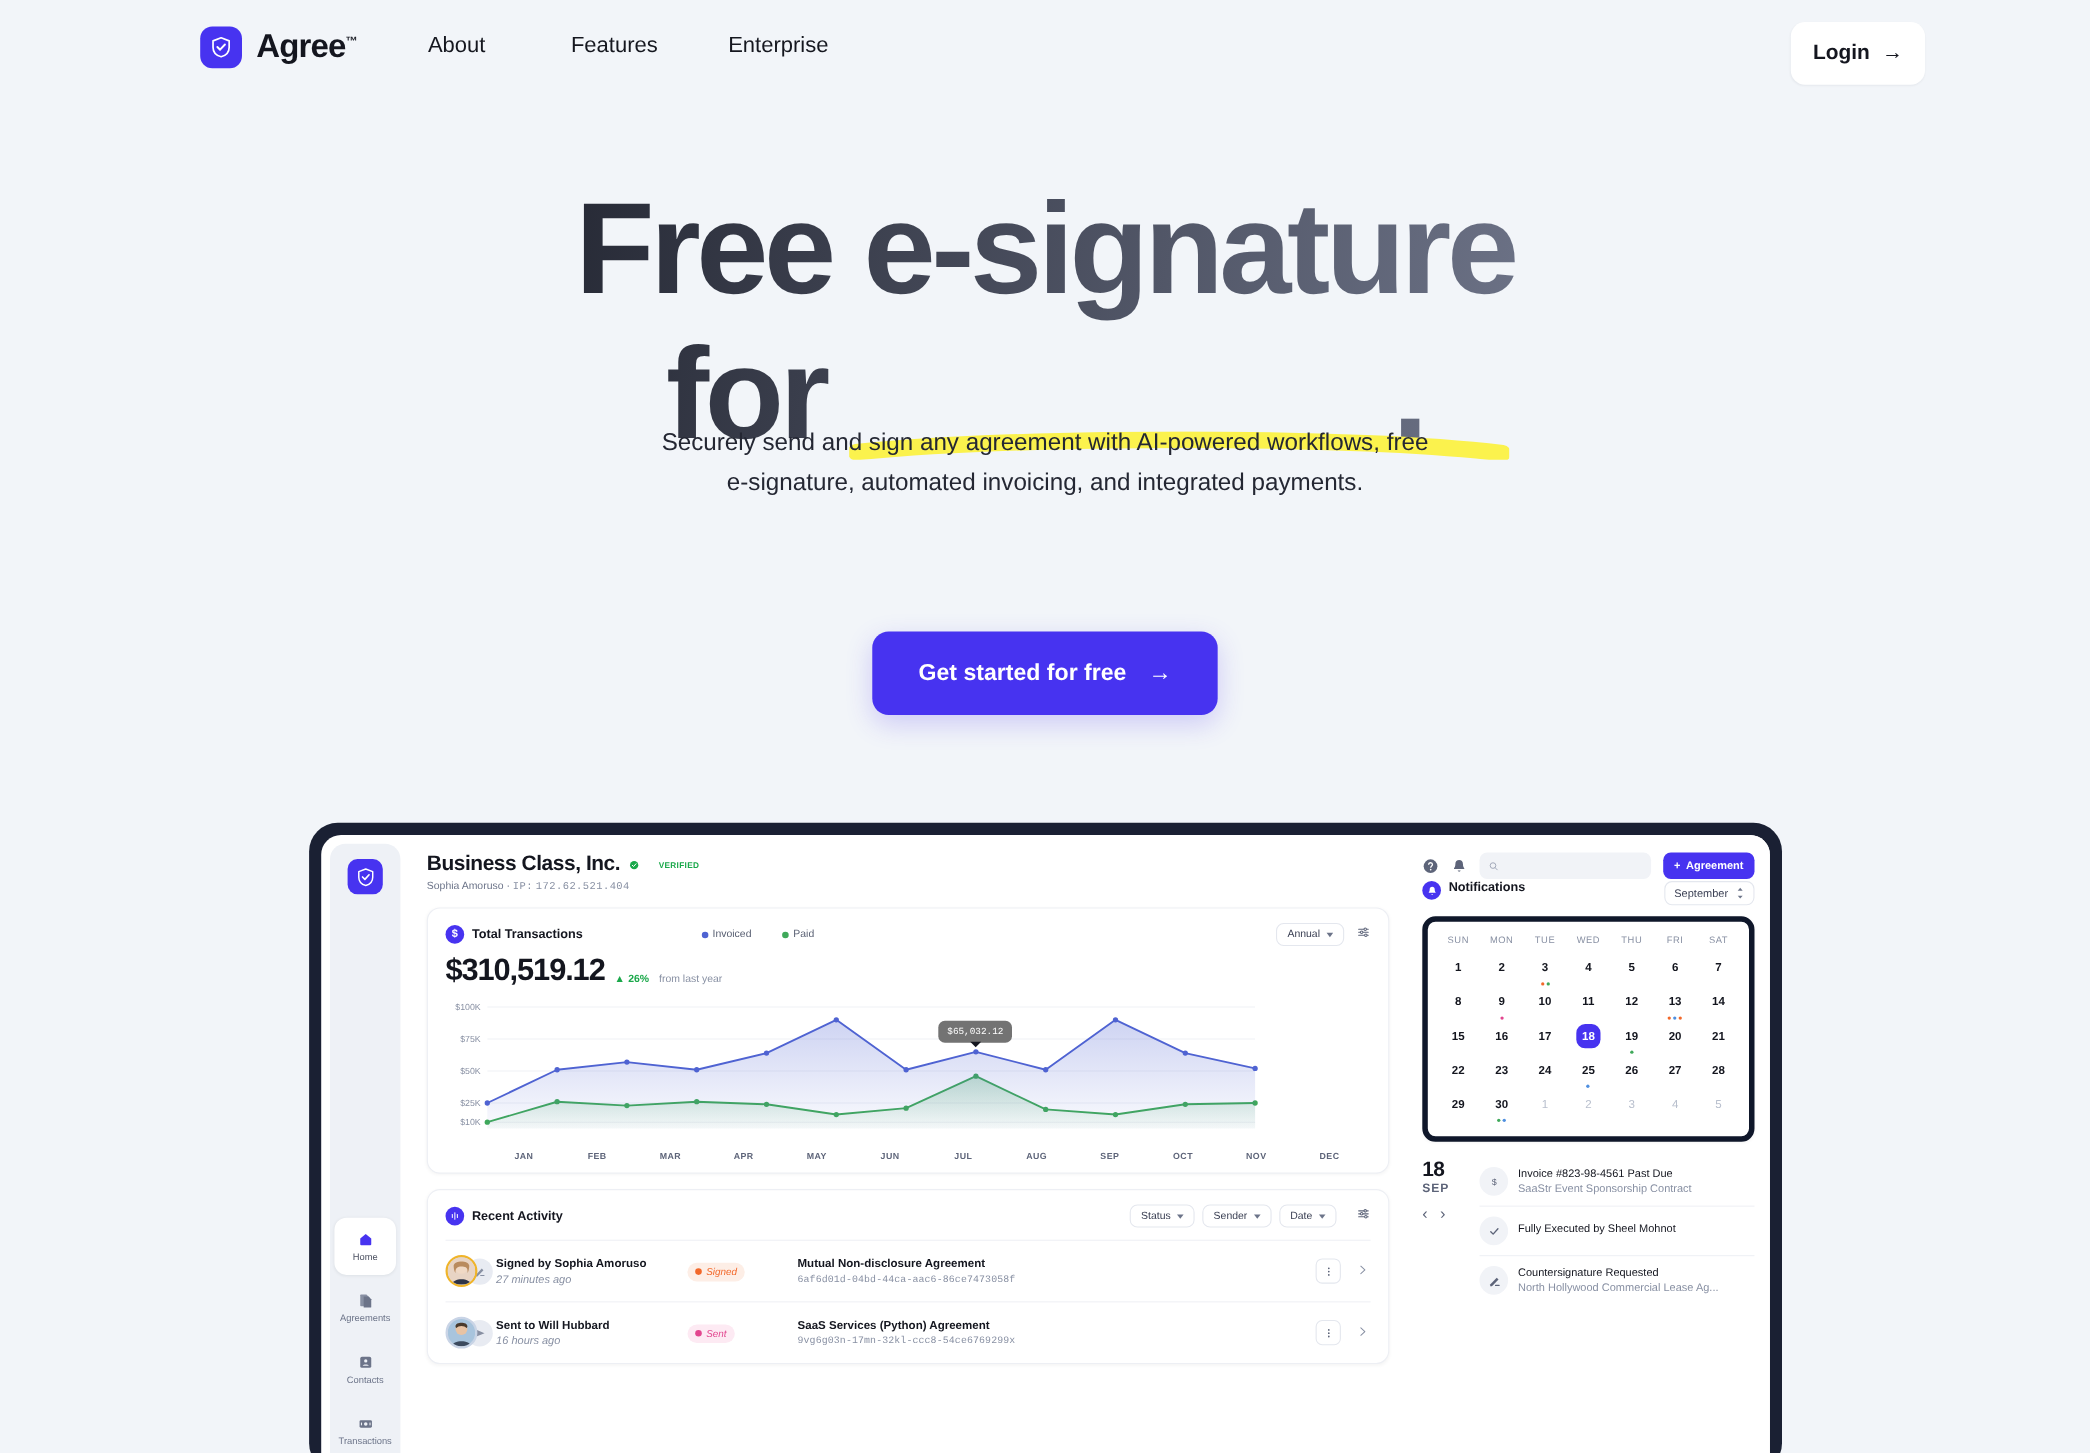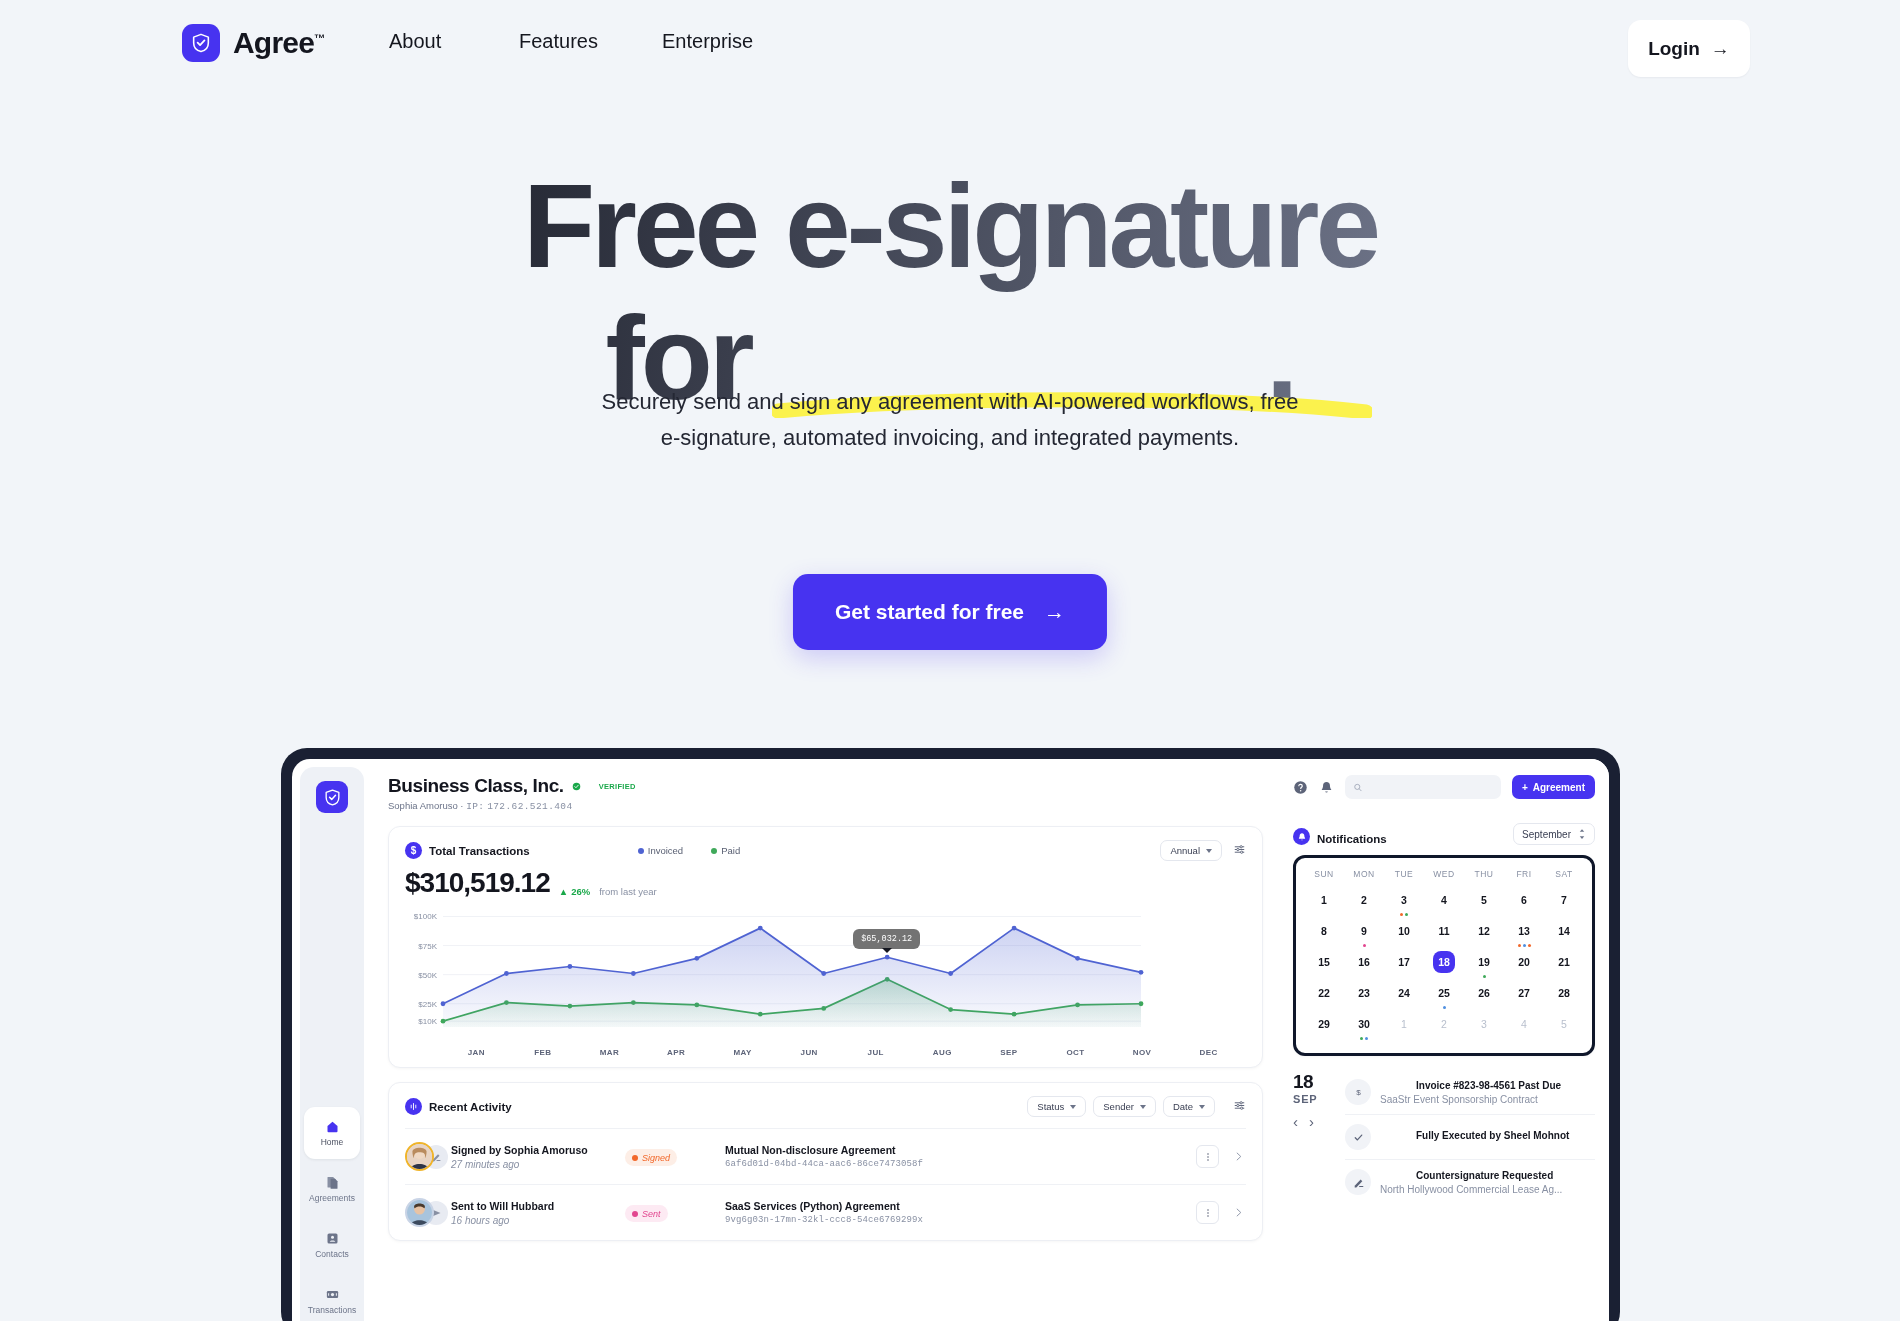--- a/index.html
+++ b/index.html
@@ -209,32 +209,32 @@
   .search-input {
     border: none; background: transparent; outline: none; width: 100%;
     font-family: "Liberation Sans", sans-serif; font-size: 9.5px; color: #3b4054;
   }
   .add-btn {
     height: 24px; padding: 0 10px; border: none; border-radius: 7px; background: #4733f0;
     color: #fff; font-size: 10px; font-weight: bold; cursor: pointer;
     display: flex; align-items: center; gap: 5px;
     font-family: "Liberation Sans", sans-serif; flex: none;
   }
-  .notif-head { display: flex; align-items: flex-end; margin-top: 24px; }
+  .notif-head { display: flex; align-items: flex-start; margin-top: 2px; }
   .notif-icon {
     width: 17px; height: 17px; border-radius: 50%; background: #4733f0;
     display: flex; align-items: center; justify-content: center; margin-right: 7px;
   }
   .notif-title { font-size: 11.5px; font-weight: bold; color: #14161f; }
   .month-pill {
     height: 22px; padding: 0 8px; border: 1px solid #e4e7ee; border-radius: 7px; background: #fff;
     font-size: 10px; color: #3b4054; display: flex; align-items: center; gap: 7px; cursor: pointer;
   }
   .cal {
-    margin-top: 10px; background: #fff; border: 3px solid #0f172a; border-radius: 12px;
+    margin-top: 10px; background: #fff; border: 5px solid #0f172a; border-radius: 12px;
     padding: 11px 8px 10px 8px; box-shadow: 0 1px 3px rgba(20,22,31,.04);
   }
   .cal-grid { display: grid; grid-template-columns: repeat(7, 1fr); }
   .cal-dow { font-size: 8.5px; font-weight: 500; color: #8890a3; text-align: center; letter-spacing: .5px; padding-bottom: 9px; }
   .cal-cell {
     height: 31px; display: flex; flex-direction: column; align-items: center; justify-content: center;
     position: relative; cursor: pointer;
   }
   .cal-num { font-size: 10.5px; font-weight: bold; color: #14161f; line-height: 1;
              width: 22px; height: 22px; display: flex; align-items: center; justify-content: center; border-radius: 8px; }
@@ -248,21 +248,21 @@
   .notif-day { font-size: 19px; font-weight: bold; color: #14161f; line-height: 1; letter-spacing: -.5px; }
   .notif-mon { font-size: 11px; font-weight: bold; color: #5d6479; letter-spacing: .8px; margin-top: 2px; }
   .notif-arrows { display: flex; gap: 11px; margin-top: 9px; }
   .notif-items { flex: 1; min-width: 0; }
   .notif-item { display: flex; align-items: center; gap: 9px; padding: 9px 0; border-bottom: 1px solid #eff1f5; }
   .notif-item:last-child { border-bottom: none; }
   .notif-av {
     width: 26px; height: 26px; border-radius: 50%; background: #f1f3f7; flex: none;
     display: flex; align-items: center; justify-content: center;
   }
-  .notif-main { font-size: 10px; font-weight: bold; color: #14161f; margin-left: 36px; }
+  .notif-main { font-size: 10px; font-weight: normal; color: #14161f; }
   .notif-sub { font-size: 10px; color: #8890a3; margin-top: 3px; white-space: nowrap; overflow: hidden; text-overflow: ellipsis; }
 </style>
 </head>
 <body>
 
 <div class="nav">
   <div class="brand">
     <span class="brand-mark">
       <svg width="22" height="22" viewBox="0 0 24 24">
         <path d="M12 2.6 L20 5.6 V12 c0 5-3.5 8.3-8 9.4 C7.5 20.3 4 17 4 12 V5.6 Z" fill="none" stroke="#fff" stroke-width="1.7" stroke-linejoin="round"></path>

